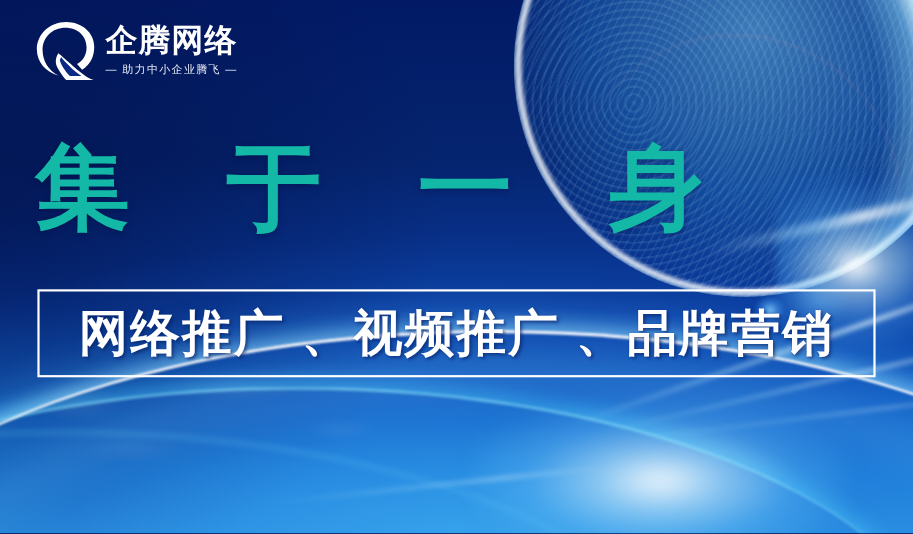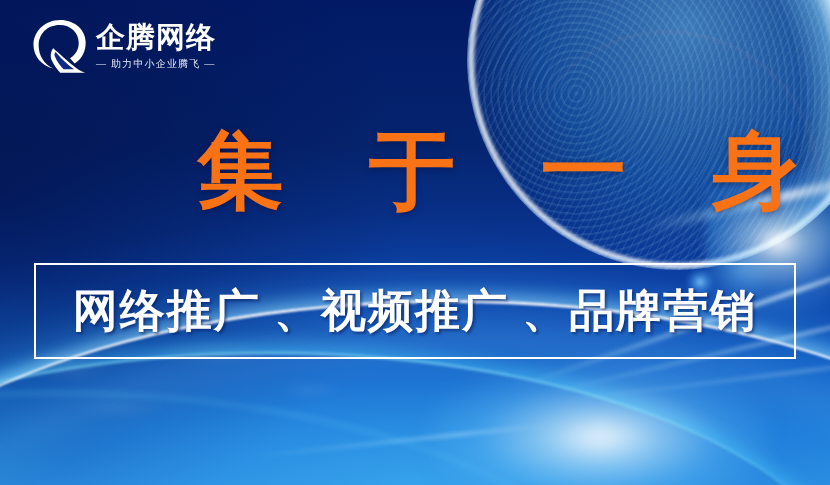--- a/index.html
+++ b/index.html
@@ -5,21 +5,21 @@
   html, body {
     margin: 0;
     padding: 0;
     background: #0a1a4a;
   }
   #banner {
     position: relative;
     width: 830px;
     height: 485px;
     overflow: hidden;
-    font-family: Liberation Serif, serif;
+    font-family: Liberation Sans, sans-serif;
     background: #032073;
   }
 
   
   .layer { position: absolute; inset: 0; pointer-events: none; }
 
   
   .bg-base {
     background:
       linear-gradient(to bottom,
@@ -278,36 +278,36 @@
     letter-spacing: 1.2px;
     white-space: nowrap;
     text-align: left;
   }
 
   
   .headline {
     position: absolute;
     left: 0; right: 0;
     top: 128px;
-    text-align: right;
+    text-align: left;
     font-size: 86px;
     font-weight: bold;
-    color: #f97316;
+    color: #14b8a6;
     letter-spacing: 32px;
     text-indent: 32px;
     line-height: 1;
     white-space: nowrap;
     text-shadow: 0 2px 6px rgba(0,10,60,0.35);
   }
 
   
   .subtitle-box {
     position: absolute;
     left: 34px; top: 263px;
-    width: 762px; height: 96px;
+    width: 762px; height: 80px;
     border: 2px solid #ffffff;
     box-sizing: border-box;
     display: flex;
     align-items: center;
     justify-content: center;
   }
   .subtitle-text {
     font-size: 45px;
     font-weight: bold;
     color: #ffffff;

